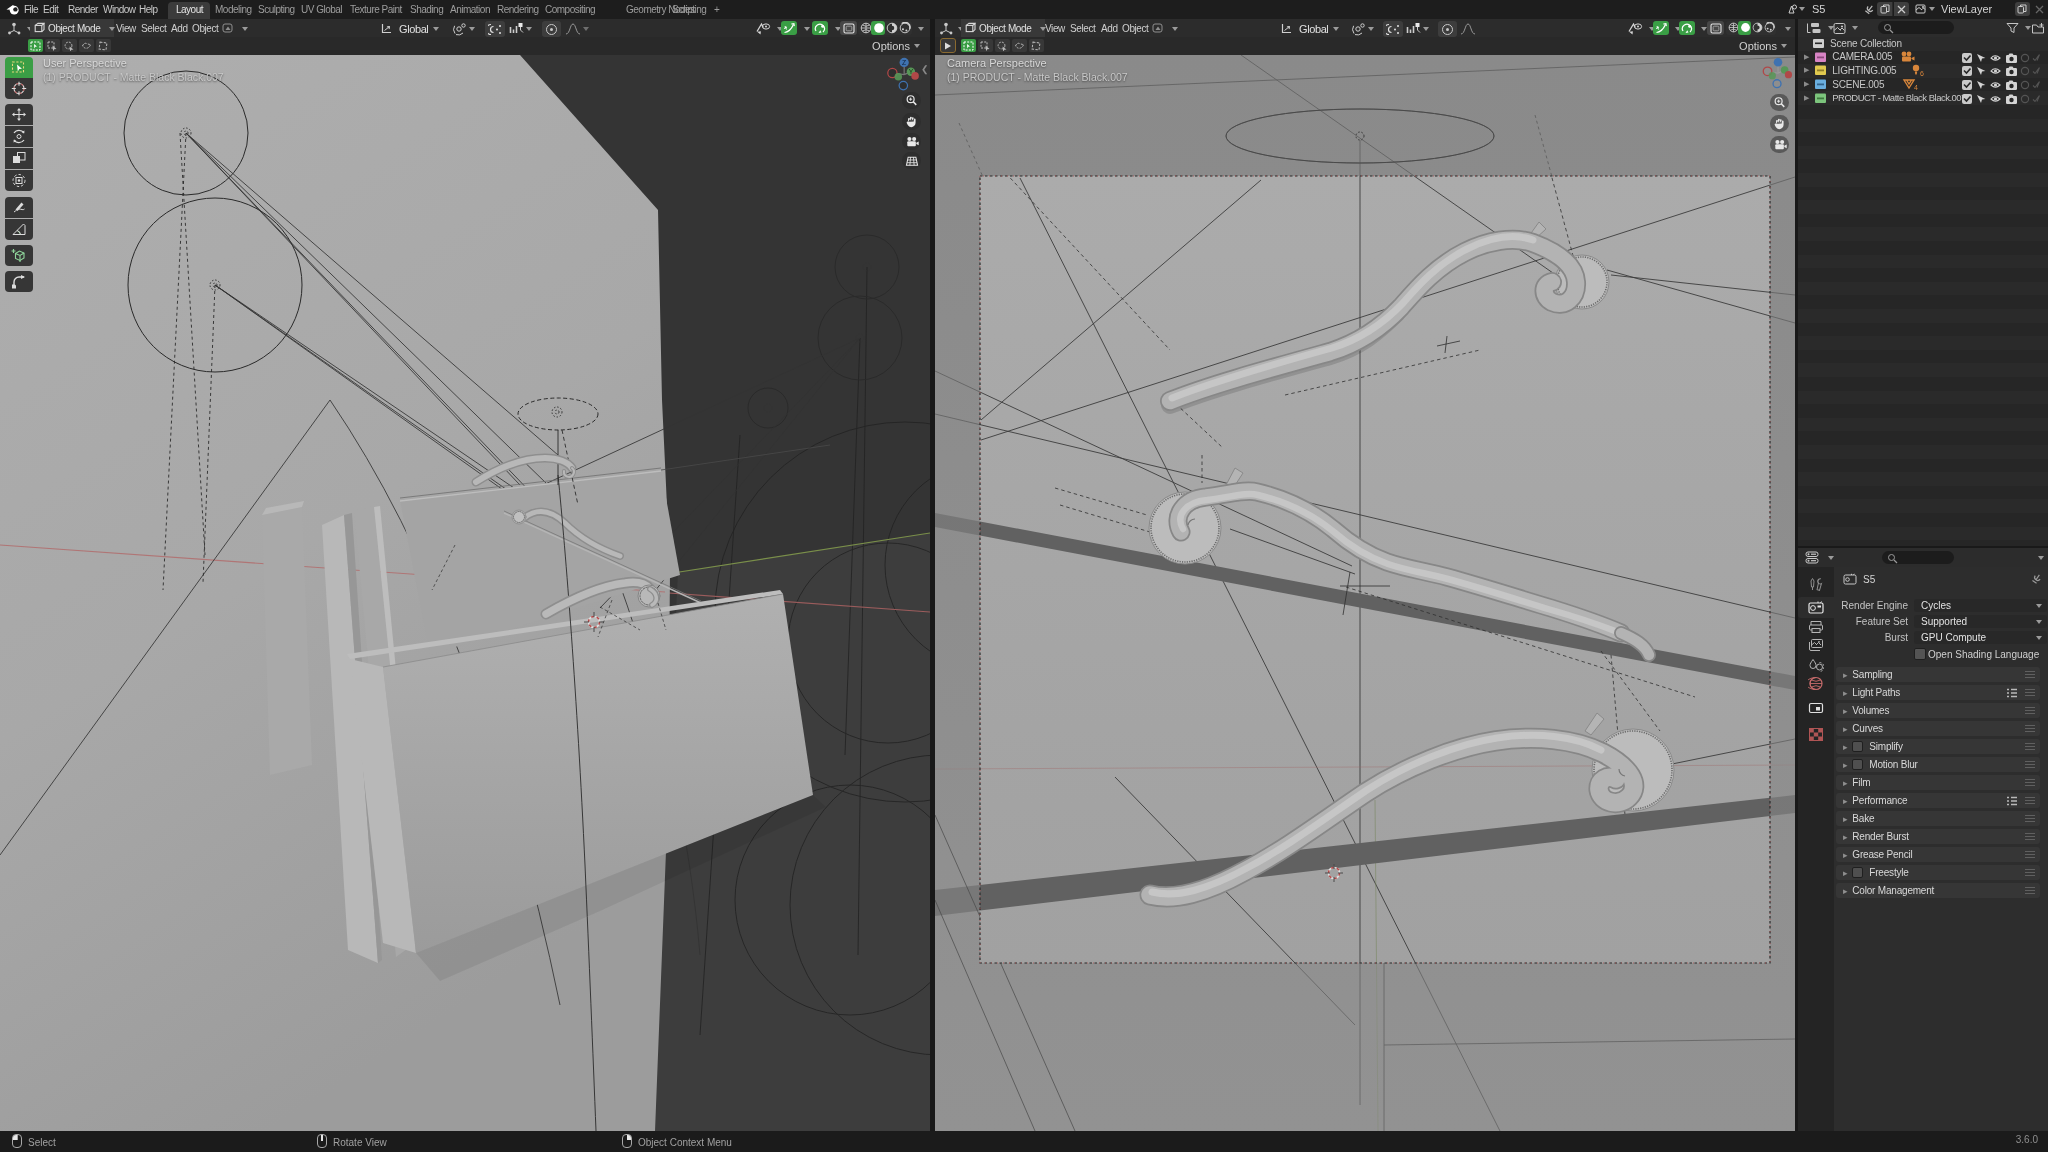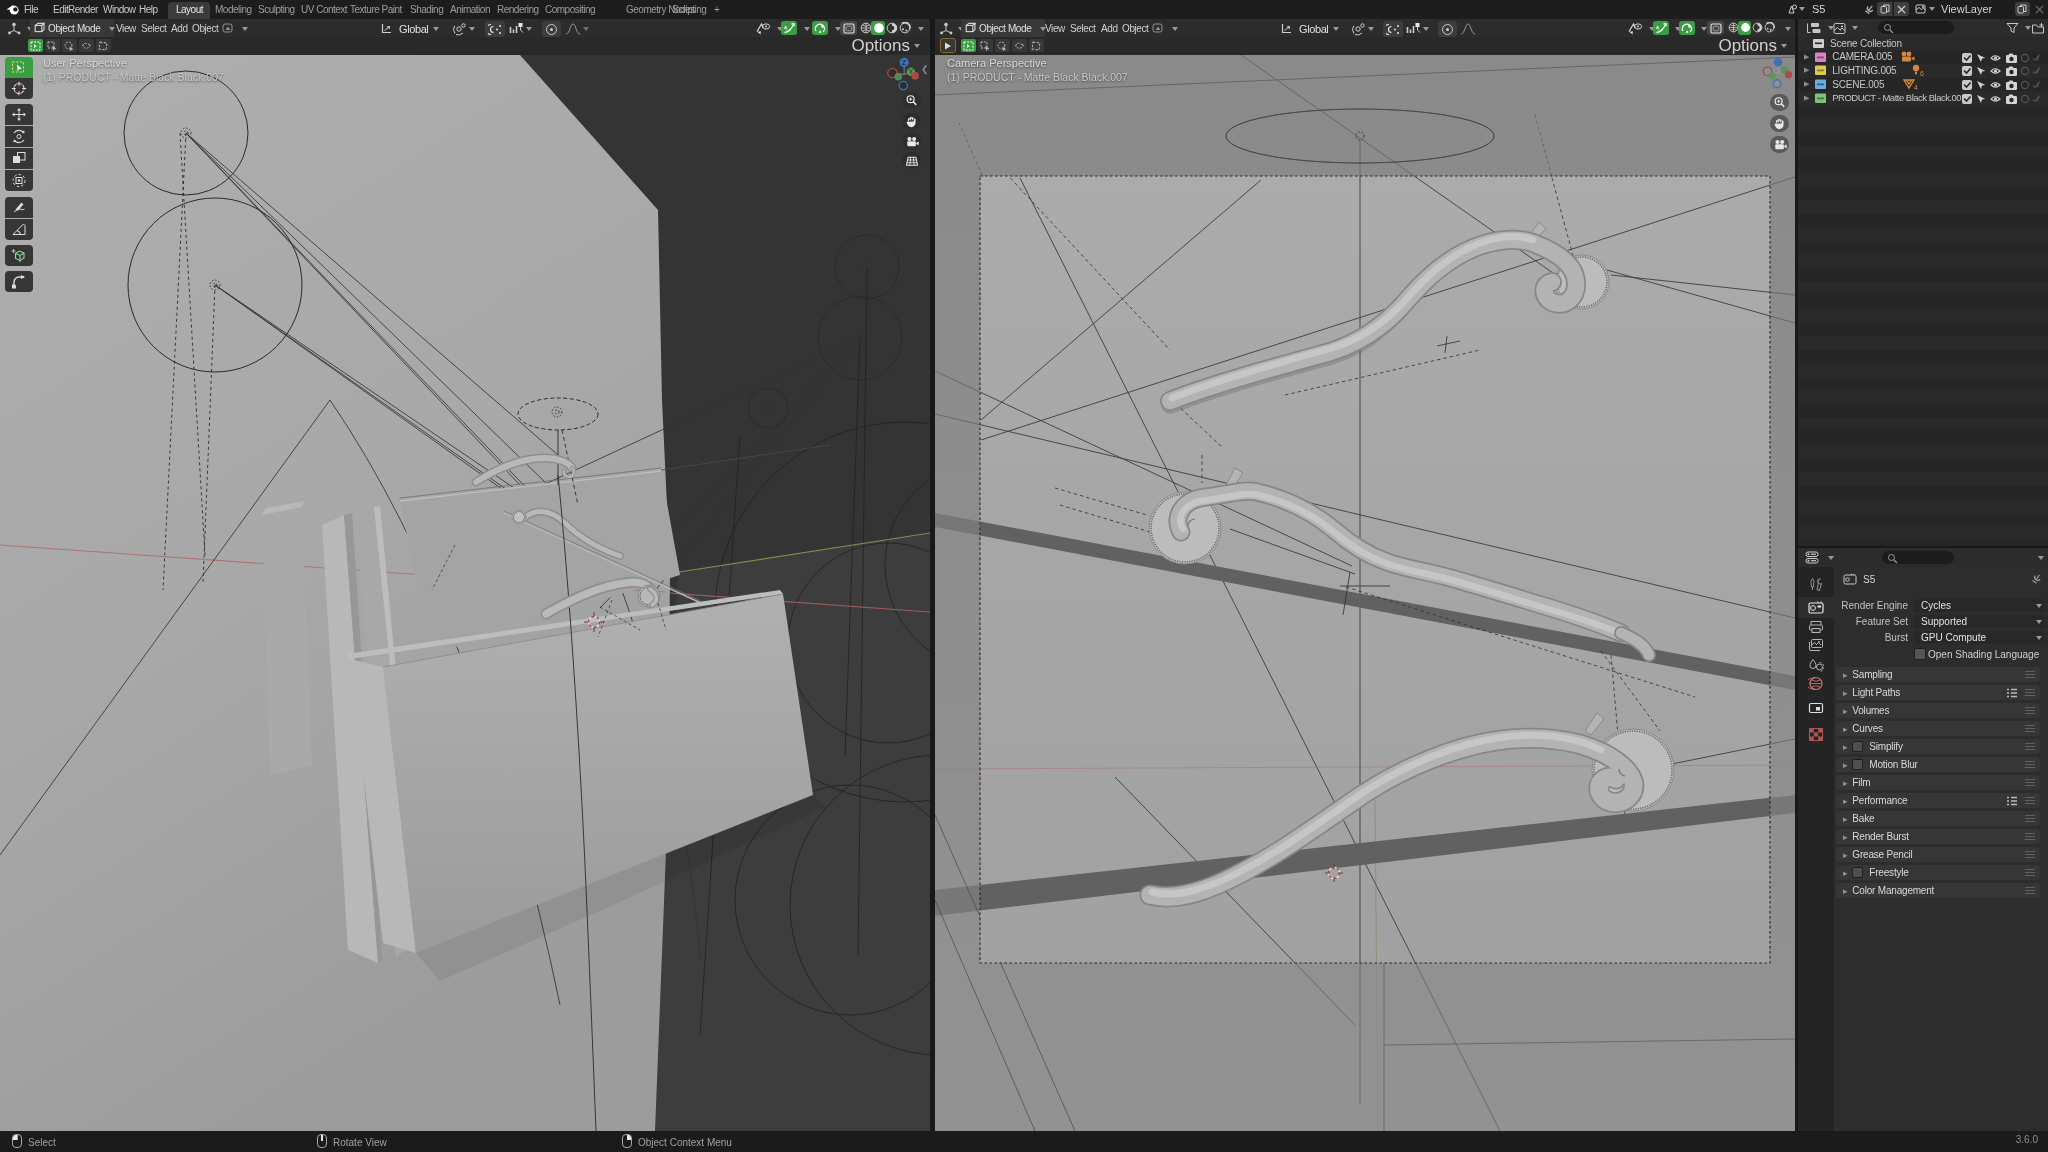--- a/index.html
+++ b/index.html
@@ -30,21 +30,21 @@
 .mouse.m:after{content:"";position:absolute;left:3px;top:0px;width:2px;height:6px;background:#e8e8e8;}
 .mouse.r:after{content:"";position:absolute;right:0px;top:0px;width:4px;height:5px;background:#e8e8e8;border-radius:0 3px 0 0;}
 
 #vpL{position:absolute;left:0;top:19px;width:930px;height:1112px;background:#353535;overflow:hidden;}
 #vpR{position:absolute;left:935px;top:19px;width:860px;height:1112px;background:#8c8c8c;overflow:hidden;}
 #div1{position:absolute;left:930px;top:19px;width:5px;height:1112px;background:#191919;}
 #div2{position:absolute;left:1795px;top:19px;width:3px;height:1112px;background:#191919;}
 .toolstrip{position:absolute;left:0;top:18px;right:0;height:18px;background:#292929;}
 .vplabel{position:absolute;color:#d8d8d8;font-size:11px;text-shadow:0 1px 2px rgba(0,0,0,.5);}
 .vplabel2{position:absolute;color:#c8c8c8;font-size:10.5px;text-shadow:0 1px 2px rgba(0,0,0,.5);}
-.options{position:absolute;top:2px;height:14px;color:#d0d0d0;font-size:17px;display:flex;align-items:center;}
+.options{position:absolute;top:2px;height:14px;color:#d0d0d0;font-size:11px;display:flex;align-items:center;}
 
 #panelR{position:absolute;left:1798px;top:19px;width:250px;height:1112px;background:#262626;}
 #outliner{position:absolute;left:0;top:0;width:250px;height:527px;background:#262626;overflow:hidden;}
 #props{position:absolute;left:0;top:529px;width:250px;height:583px;background:#2d2d2d;overflow:hidden;}
 .ohead{position:absolute;left:0;top:0;width:250px;height:18px;background:#2c2c2c;}
 .orow{position:absolute;left:0;width:250px;height:14px;display:flex;align-items:center;font-size:10px;letter-spacing:-0.2px;color:#c7c7c7;}
 .stripe{position:absolute;left:0;width:250px;height:13.6px;background:#2a2a2a;}
 .pnl{position:absolute;left:38px;width:204px;height:15px;background:#363636;border-radius:3px;color:#d9d9d9;font-size:10px;letter-spacing:-0.2px;display:flex;align-items:center;}
 .pnl .chev{color:#909090;font-size:9px;margin:0 5px 0 7px;}
 .grip{position:absolute;right:5px;top:4px;width:10px;height:7px;
@@ -77,29 +77,29 @@
   </defs>
 </svg>
 
 <div id="topbar">
   <svg class="abs" style="left:6px;top:3px" width="14" height="13" viewBox="0 0 14 13">
     <circle cx="8.2" cy="7.2" r="4.4" fill="#fff"></circle>
     <circle cx="9.4" cy="6.4" r="2.2" fill="#1d1d1d"></circle>
     <path d="M0.5 6.5 L7 2 L9 4 L4 6.8 Z" fill="#fff"></path>
   </svg>
   <span class="m" style="left:24px">File</span>
-  <span class="m" style="left:53px">Edit</span>
+  <span class="m" style="left:43px">Edit</span>
   <span class="m" style="left:68px">Render</span>
   <span class="m" style="left:103px">Window</span>
   <span class="m" style="left:139px">Help</span>
   <span class="tabbg" style="left:168px;width:42px"></span>
   <span class="tab" style="left:176px;color:#e4e4e4">Layout</span>
   <span class="tab" style="left:215px">Modeling</span>
   <span class="tab" style="left:258px">Sculpting</span>
-  <span class="tab" style="left:301px">UV Context</span>
+  <span class="tab" style="left:301px">UV Global</span>
   <span class="tab" style="left:350px">Texture Paint</span>
   <span class="tab" style="left:410px">Shading</span>
   <span class="tab" style="left:450px">Animation</span>
   <span class="tab" style="left:497px">Rendering</span>
   <span class="tab" style="left:545px">Compositing</span>
   <span class="tab" style="left:626px">Geometry Nodes</span>
   <span class="tab" style="left:672px">Scripting</span>
   <span class="tab" style="left:714px">+</span>
 
   <div class="tfield" style="left:1785px;width:124px;">

